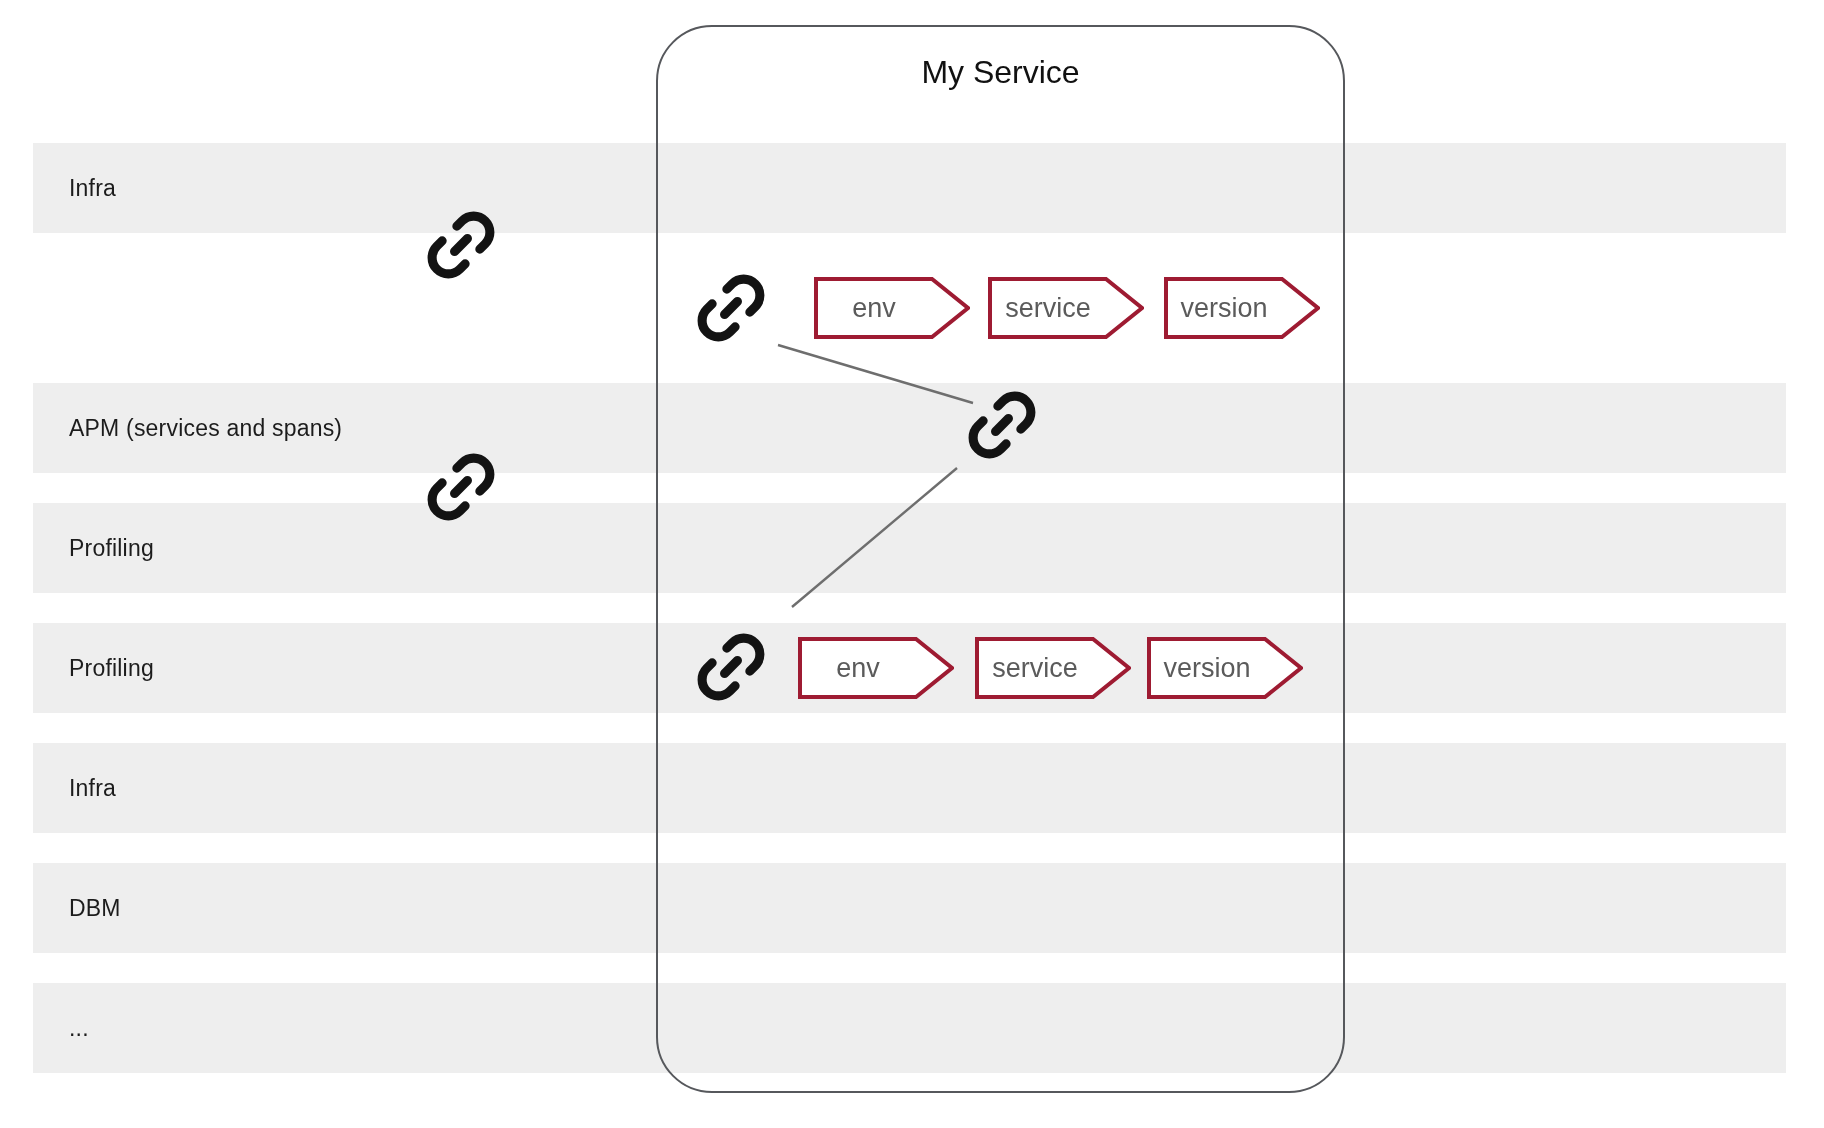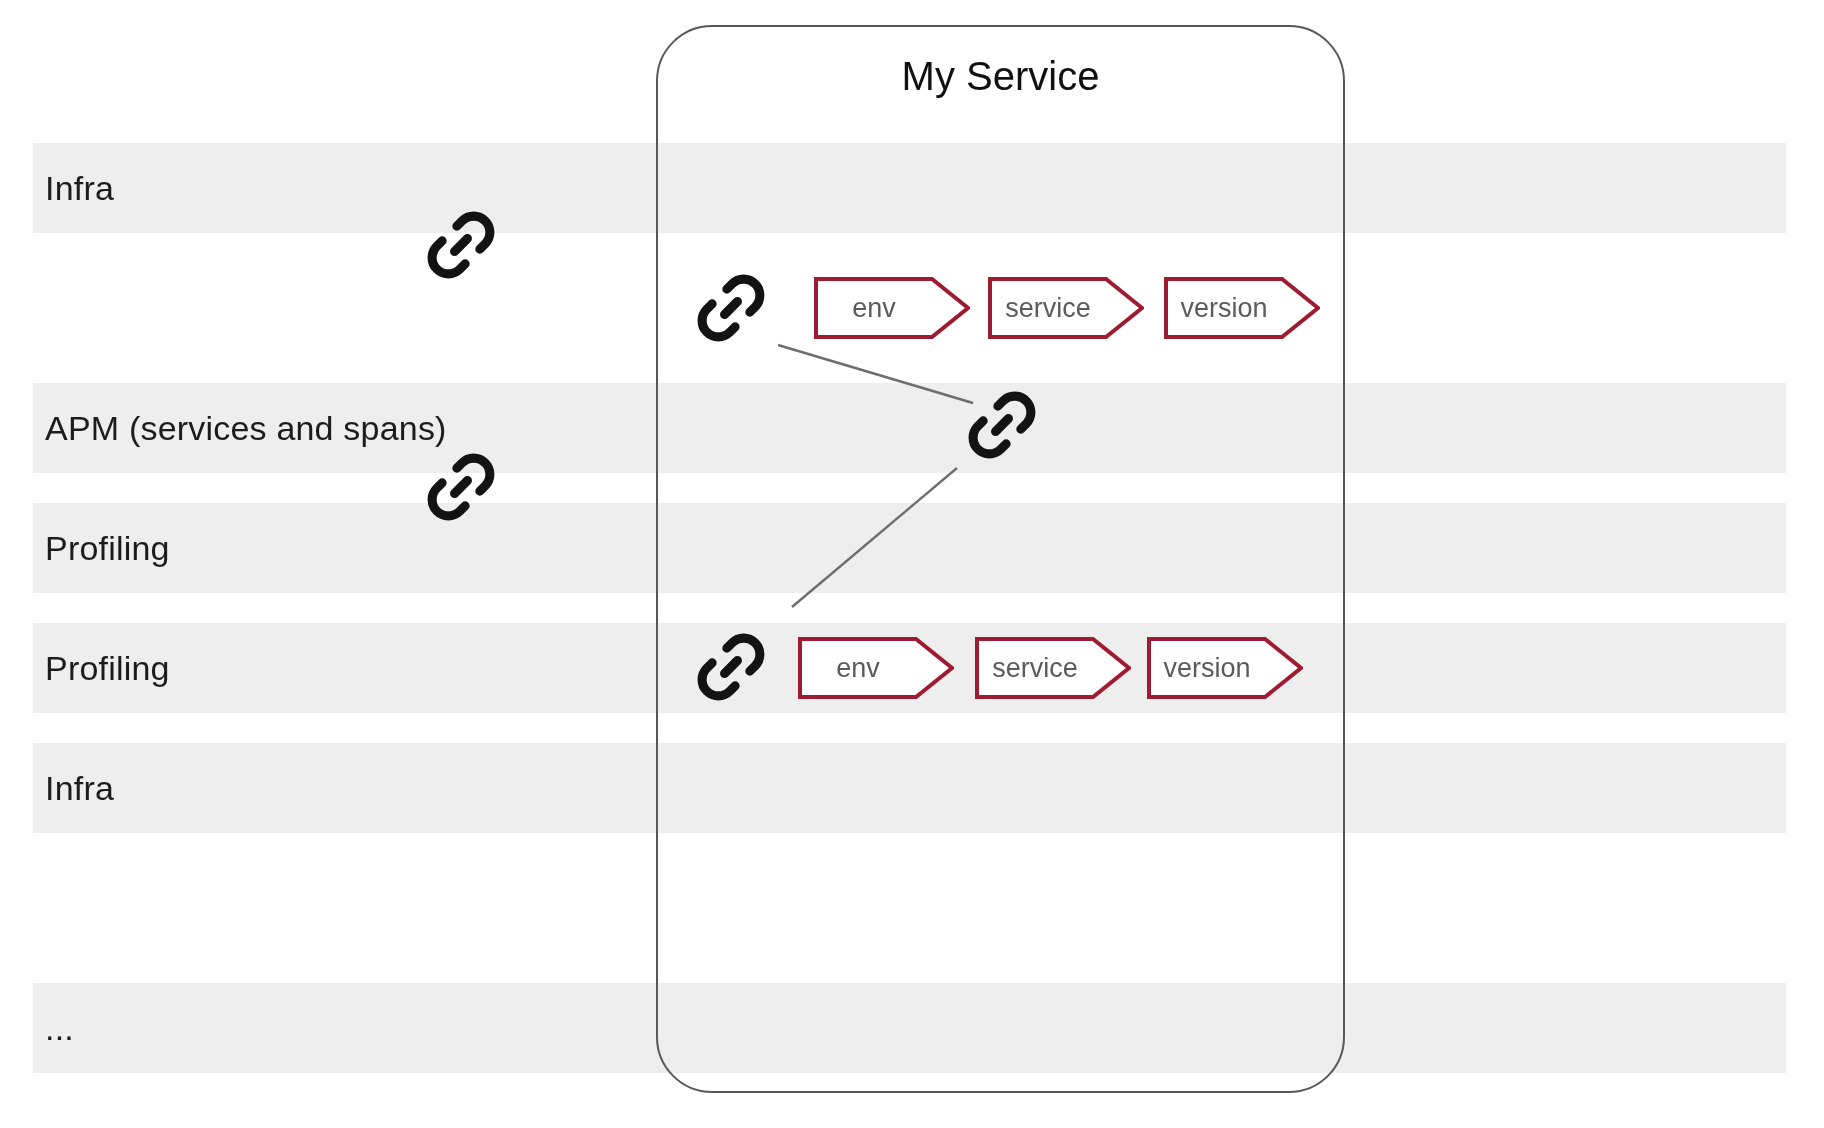--- a/index.html
+++ b/index.html
@@ -11,38 +11,38 @@
     overflow:hidden;
   }
   .band {
     position:absolute;
     left:33px; width:1753px; height:90px;
     background:#eeeeee;
     display:flex; align-items:center;
     z-index:1;
   }
   .band-label {
-    padding-left:12px;
-    font-size:34px;
+    padding-left:36px;
+    font-size:23px;
     color:#1c1c1c;
     letter-spacing:0.2px;
   }
   .service-box {
     position:absolute;
     left:656px; top:25px; width:689px; height:1068px;
     border:2px solid #56585c;
     border-radius:56px;
     z-index:2;
     box-sizing:border-box;
   }
   .service-title {
     position:absolute;
     left:656px; top:54px; width:689px;
     text-align:center;
-    font-size:40px;
+    font-size:32px;
     font-weight:500;
     color:#111111;
     z-index:3;
   }
   .connectors { position:absolute; left:0; top:0; z-index:3; }
   .link-icon { position:absolute; width:78px; height:78px; z-index:4; }
   .tag { position:absolute; width:156px; height:62px; z-index:4;text-decoration:underline; }
   .tag-shape { fill:#ffffff; stroke:#9e1b32; stroke-width:4; stroke-linejoin:miter; }
   .tag-text {
     font-family:"Liberation Sans", sans-serif;
@@ -62,20 +62,23 @@
     <span class="band-label">Profiling</span>
   </div>
   <div class="band" style="top:383px">
     <span class="band-label">APM (services and spans)</span>
   </div>
   <div class="band" style="top:623px">
     <span class="band-label">Profiling</span>
   </div>
   <div class="band" style="top:743px">
     <span class="band-label">Infra</span>
+  </div>
+  <div class="band" style="top:863px">
+    <span class="band-label">DBM</span>
   </div>
   <div class="band" style="top:983px">
     <span class="band-label">...</span>
   </div>
 
   <div class="service-box"></div>
   <div class="service-title">My Service</div>
 
   <svg class="connectors" width="1824" height="1128">
     <line x1="778" y1="345" x2="973" y2="403" stroke="#6e6e6e" stroke-width="2.4"></line>

